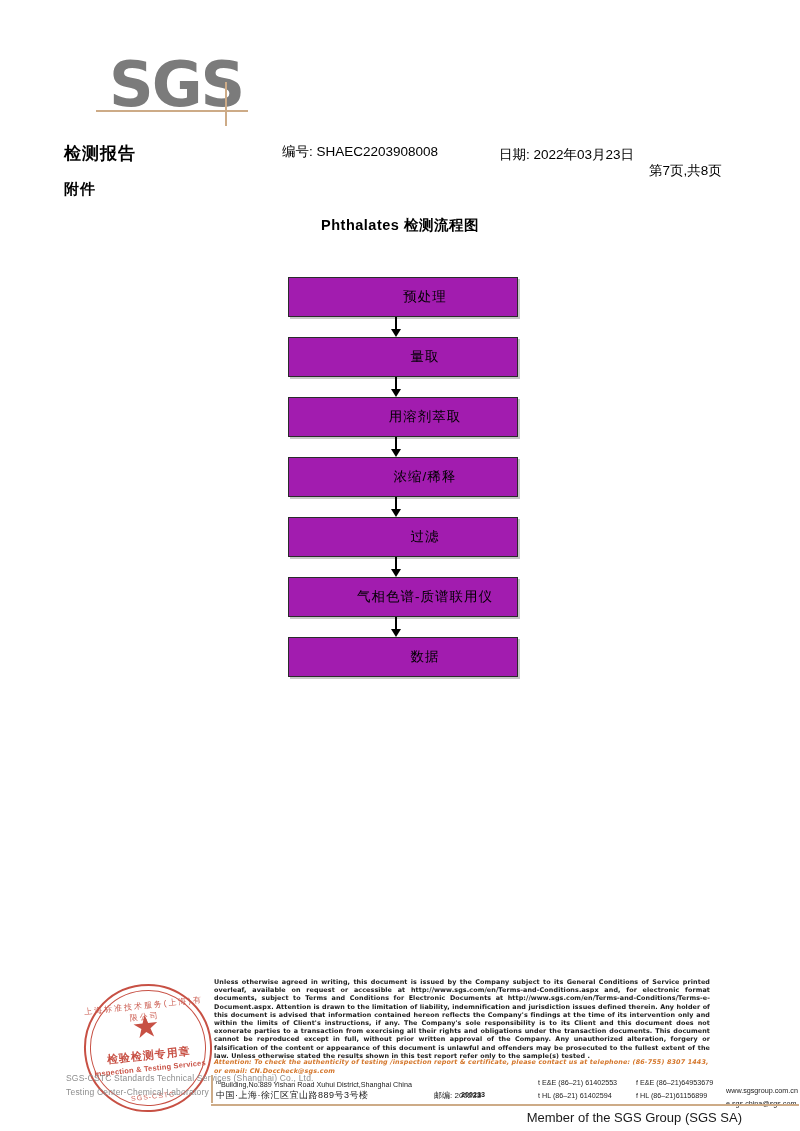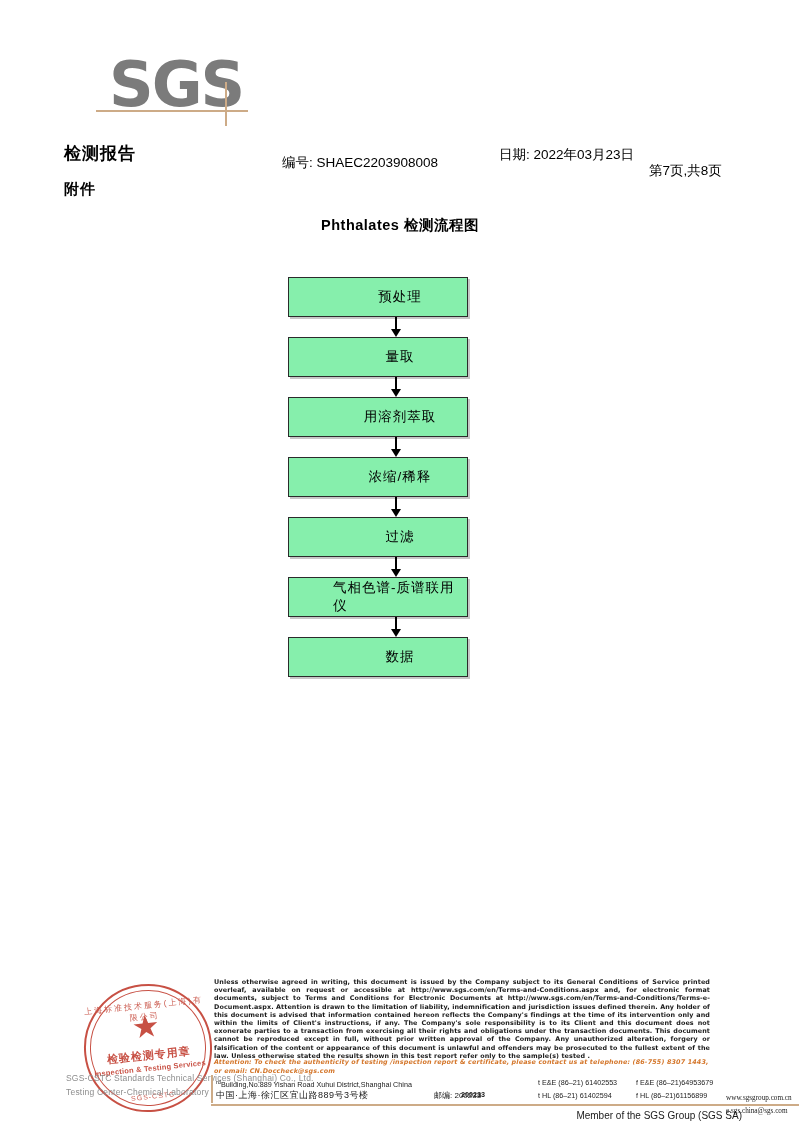--- a/index.html
+++ b/index.html
@@ -65,21 +65,21 @@
     left: 0;
     top: 0;
     font-size: 17px;
     font-weight: bold;
     letter-spacing: 1px;
     white-space: nowrap;
   }
   .meta-no {
     position: absolute;
     left: 218px;
-    top: 12px;
+    top: 1px;
     font-size: 13.5px;
     white-space: nowrap;
   }
   .meta-date {
     position: absolute;
     left: 435px;
     top: 4px;
     font-size: 13.5px;
     white-space: nowrap;
   }
@@ -111,25 +111,25 @@
     letter-spacing: 0.5px;
   }
   .flow {
     position: absolute;
     left: 288px;
     top: 277px;
     width: 215px;
   }
   .flow-step {
     position: relative;
-    width: 180px;
+    width: 230px;
     height: 40px;
     box-sizing: border-box;
     border: 1px solid #2b2b2b;
-    background: #86efac;
+    background: #a21caf;
     box-shadow: 2px 2px 0 rgba(0,0,0,0.22);
     display: flex;
     align-items: center;
     justify-content: center;
     font-size: 13.5px;
     letter-spacing: 1px;
     padding-left: 44px;
   }
   .flow-connector {
     position: relative;
@@ -309,34 +309,34 @@
     white-space: nowrap;
   }
   .addr-row {
     position: relative;
     height: 13px;
   }
   .addr-main   { position: absolute; left: 0px;   top: 0; }
   .addr-zip    { position: absolute; left: 245px; top: 12px; font-weight: bold; }
   .addr-c1     { position: absolute; left: 322px; top: 0; }
   .addr-c2     { position: absolute; left: 420px; top: 0; }
-  .addr-c3     { position: absolute; left: 510px; top: 16px; font-family: Liberation Serif, serif; }
+  .addr-c3     { position: absolute; left: 510px; top: 8px; }
   .addr-cn     { position: absolute; left: 0px;   top: 0; font-size: 9px; letter-spacing: 0.5px; }
   .addr-cn-zip { position: absolute; left: 218px; top: 0; font-size: 8px; }
   .sup { font-size: 5.5px; vertical-align: super; }
 
   .member-line {
     position: absolute;
     left: 0;
     top: 142px;
     width: 800px;
     padding-right: 58px;
     box-sizing: border-box;
     text-align: right;
-    font-size: 10px;
+    font-size: 13px;
     color: #1a1a1a;
   }
 </style>
 </head>
 <body>
 
 <div class="logo-block">
   <div class="logo-text">SGS</div>
   <div class="logo-rule"></div>
   <div class="logo-tick"></div>

